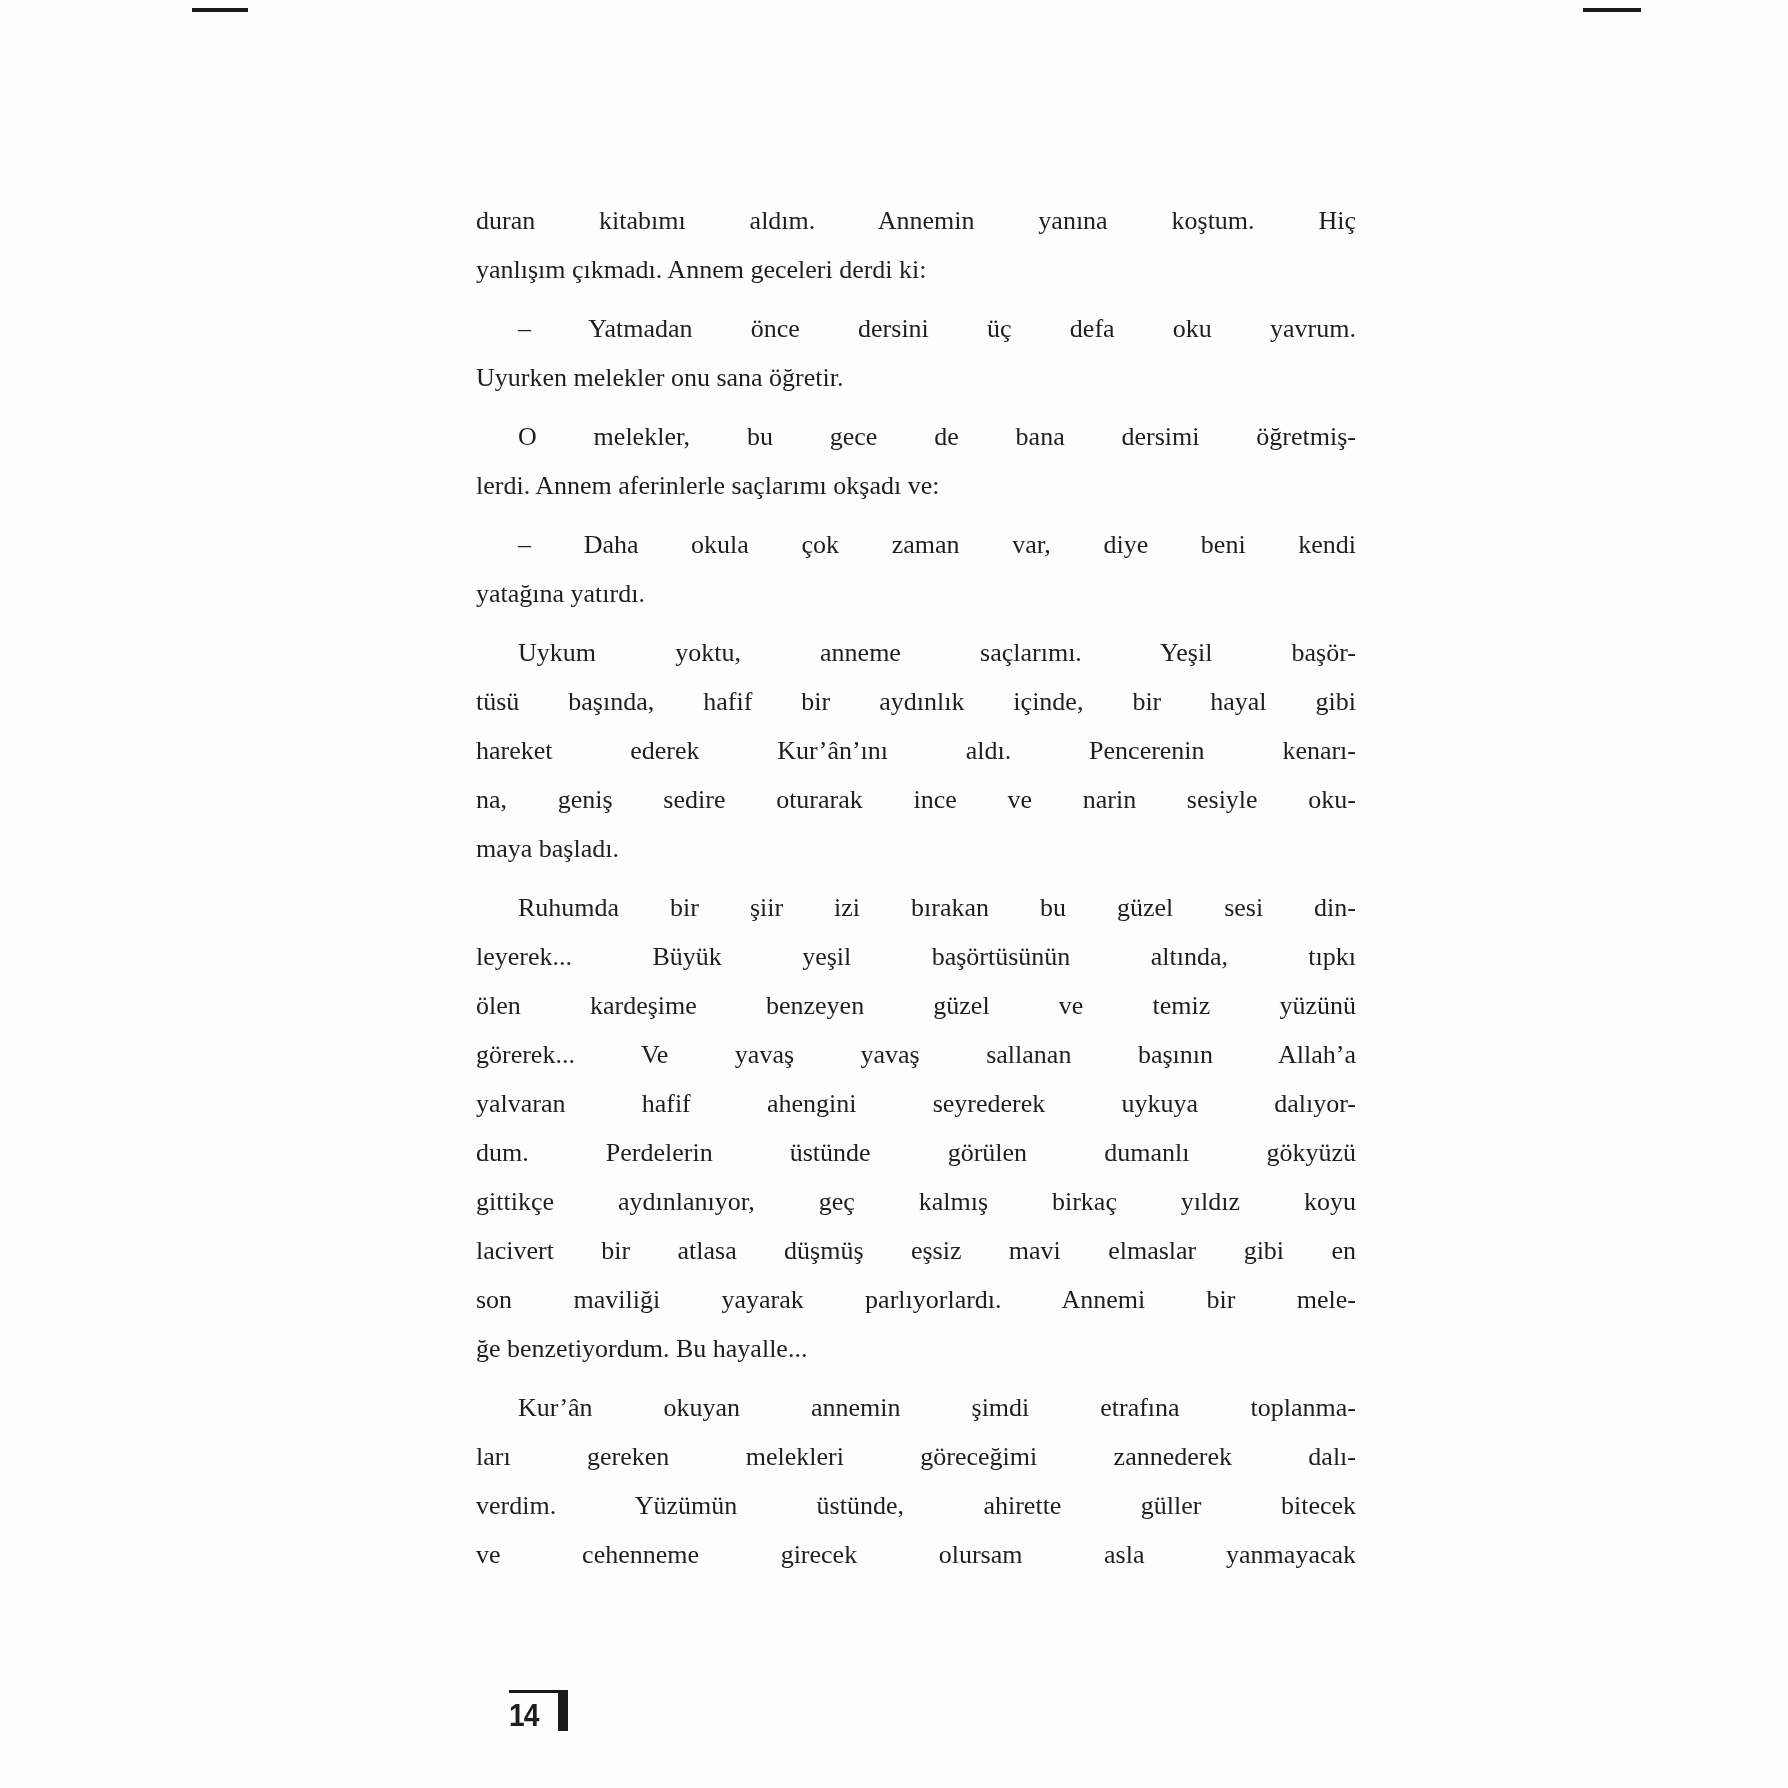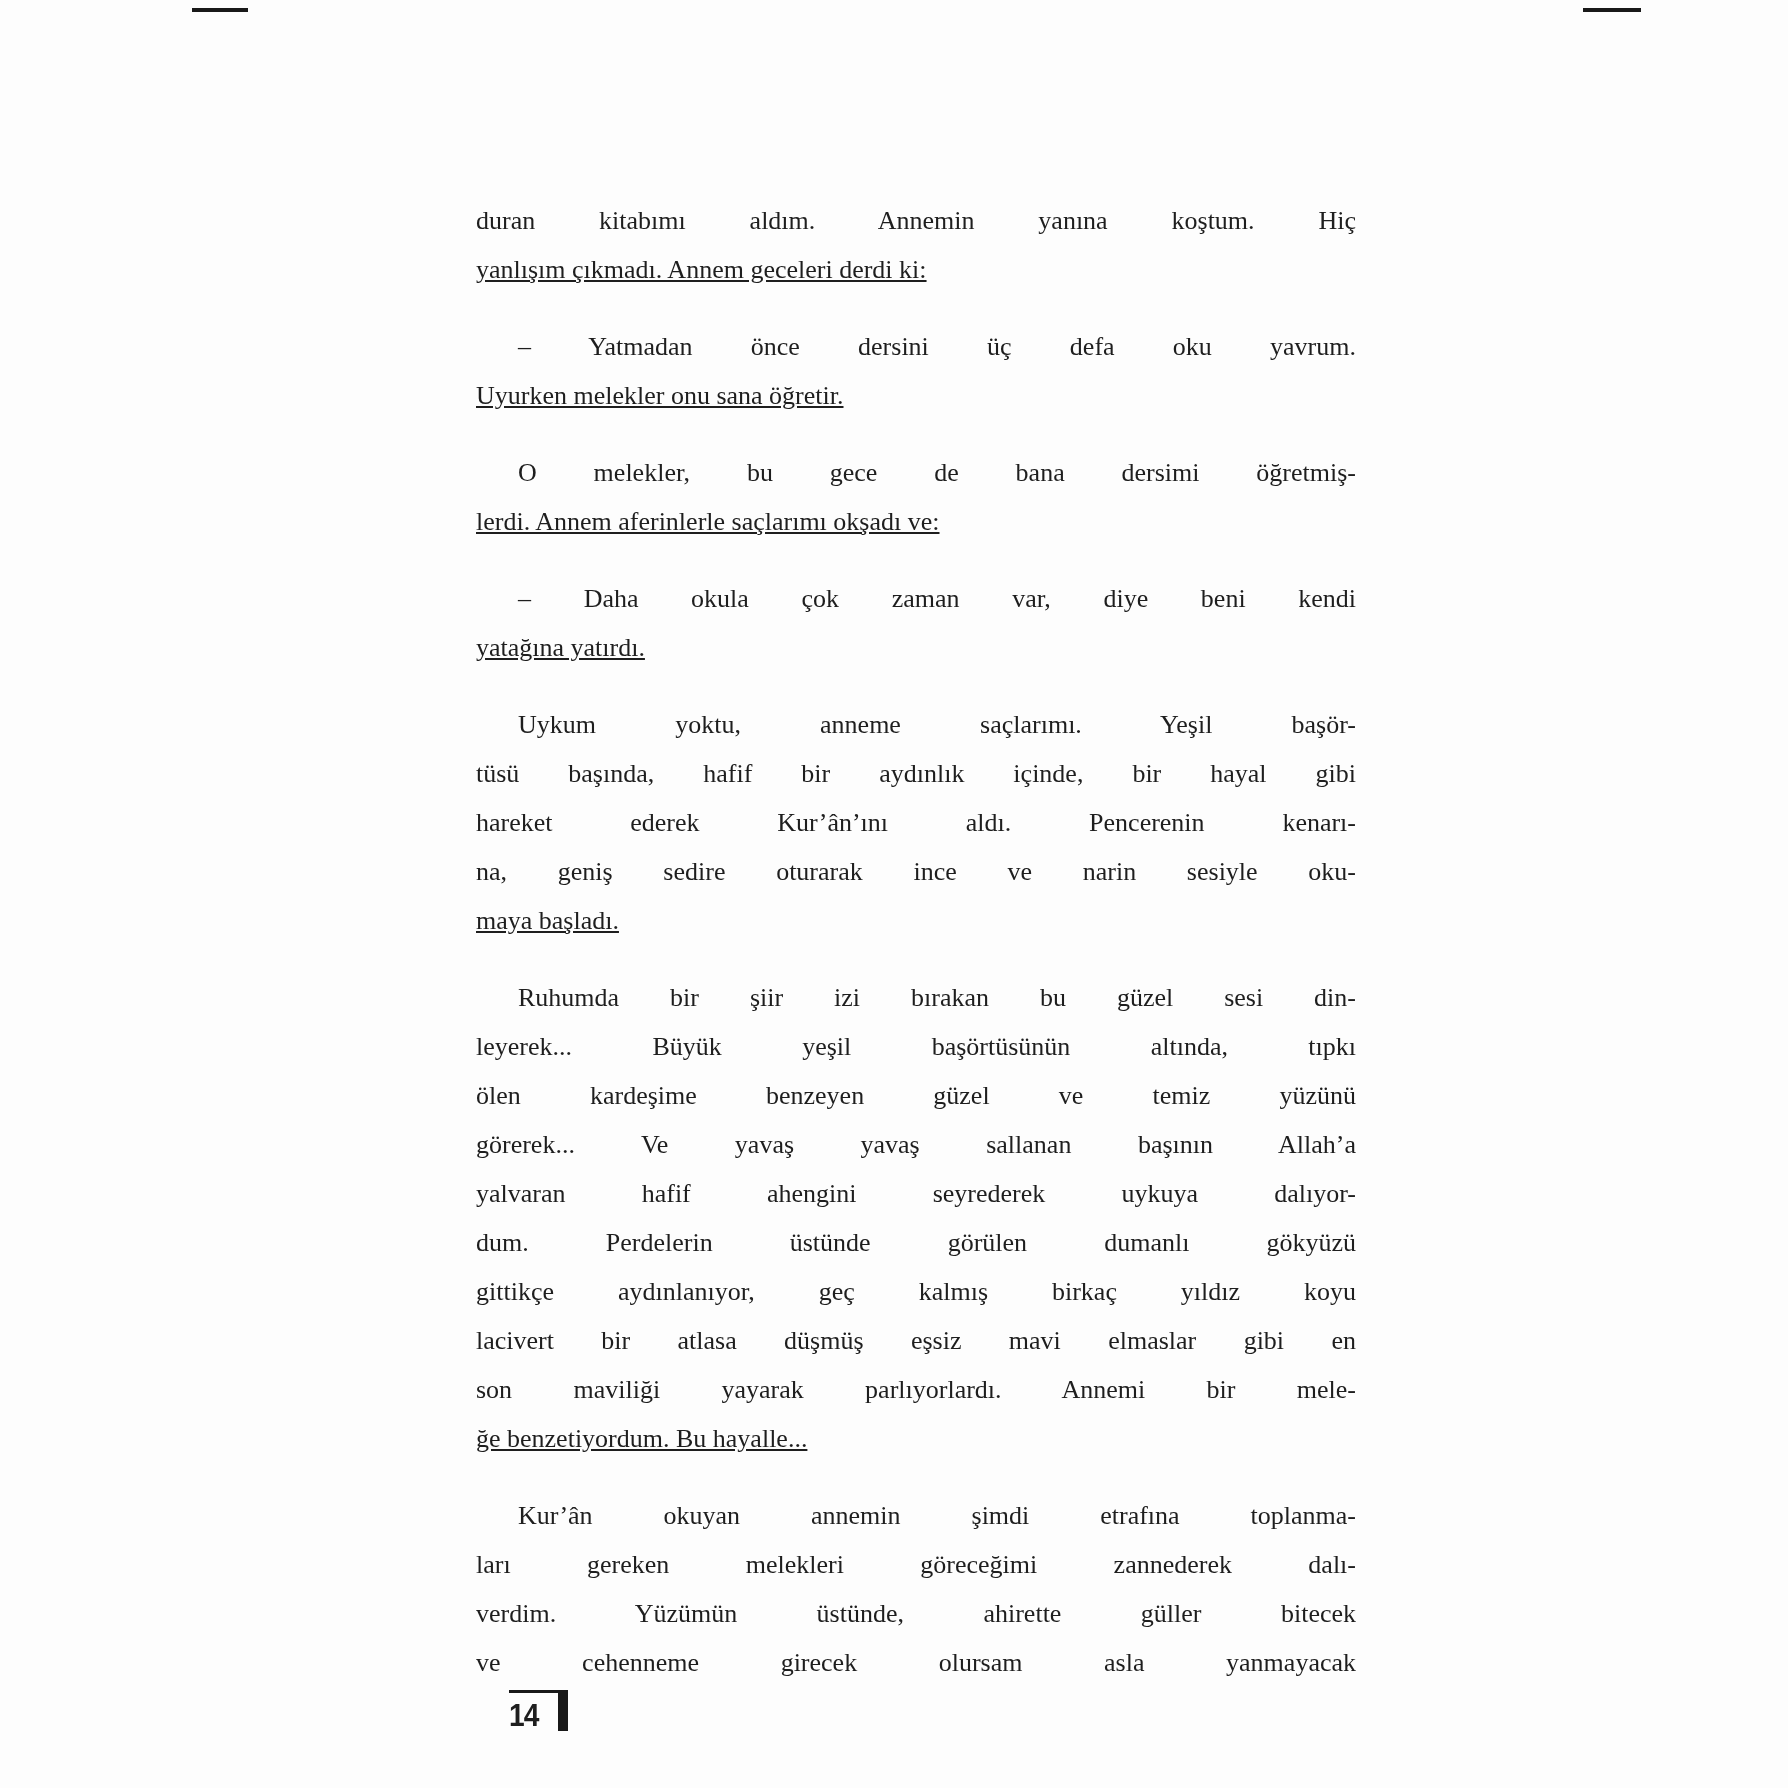--- a/index.html
+++ b/index.html
@@ -39,25 +39,24 @@
   }
   .line{
     text-align:justify;
     text-align-last:justify;
     white-space:normal;
     overflow:hidden;
   }
   .line.para-end{
     text-align:left;
     text-align-last:left;
-    text-decoration:underline;
   }
   .line.indent{
     text-indent:42px;
-    margin-top:28px;
+    margin-top:10px;
   }
 
   
   .folio{
     position:absolute;
     left:474px; top:1688px;
     width:70px; height:50px;margin-left:35px;
   }
   .folio-hline{
     position:absolute;

